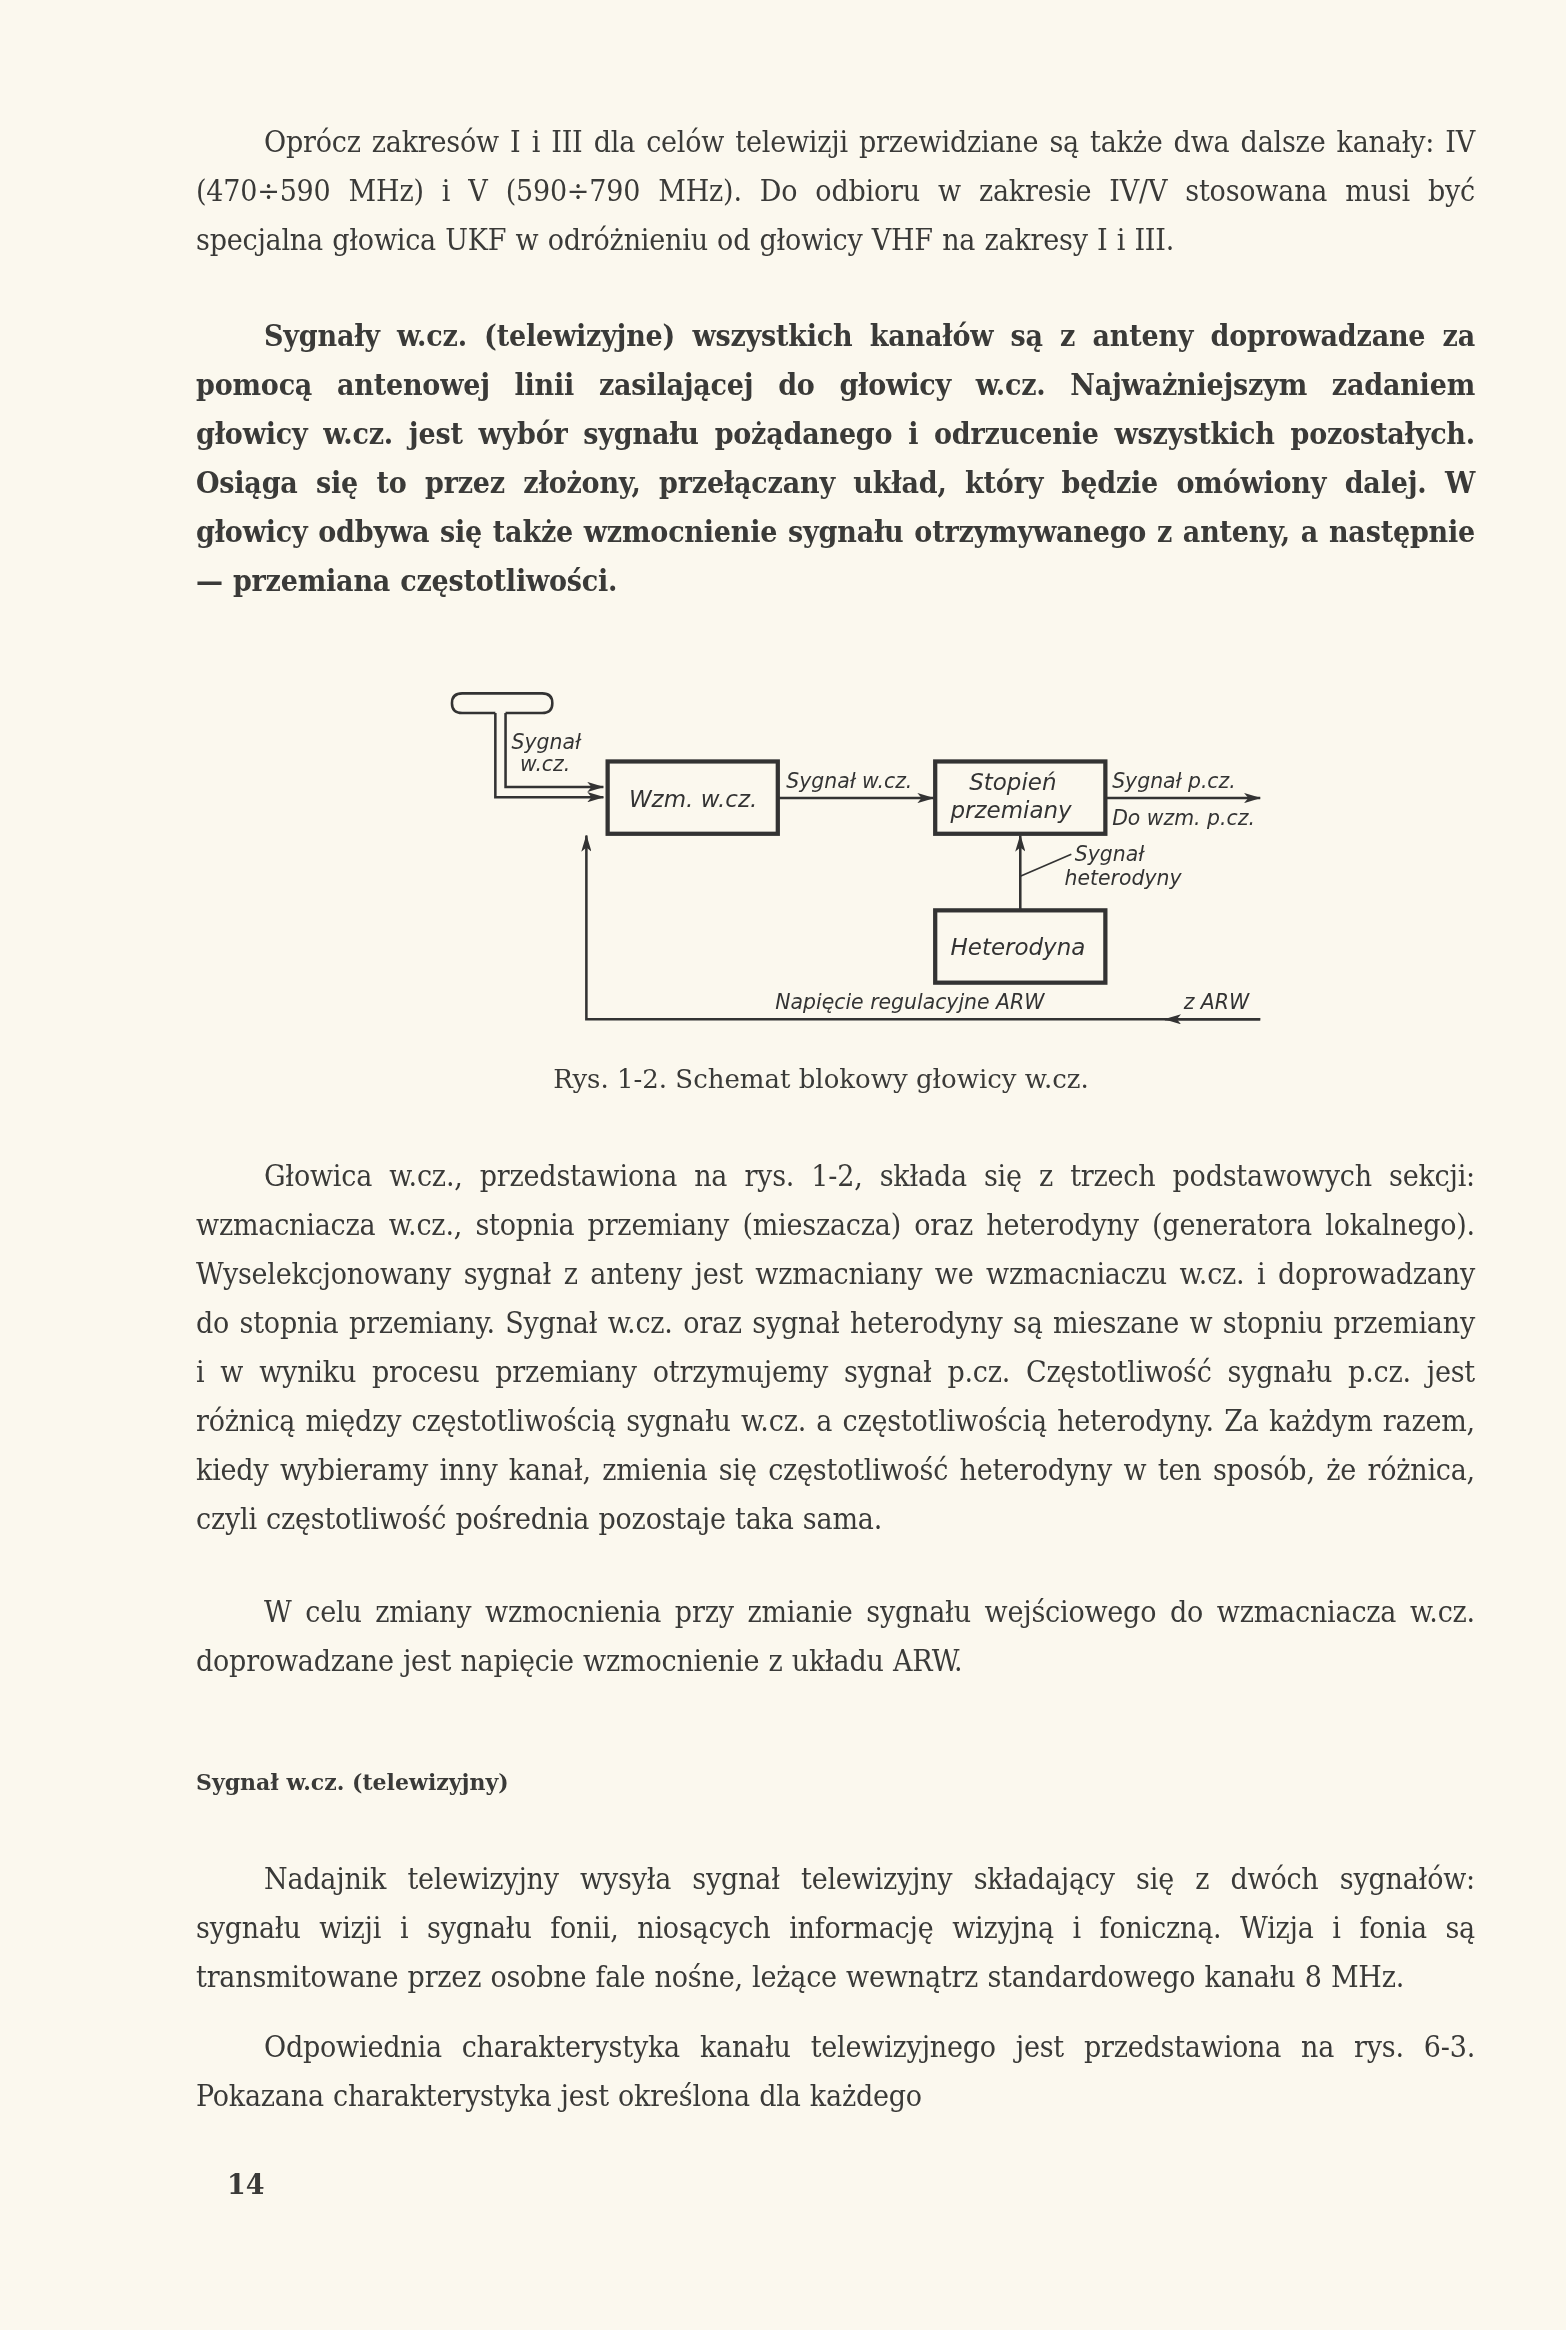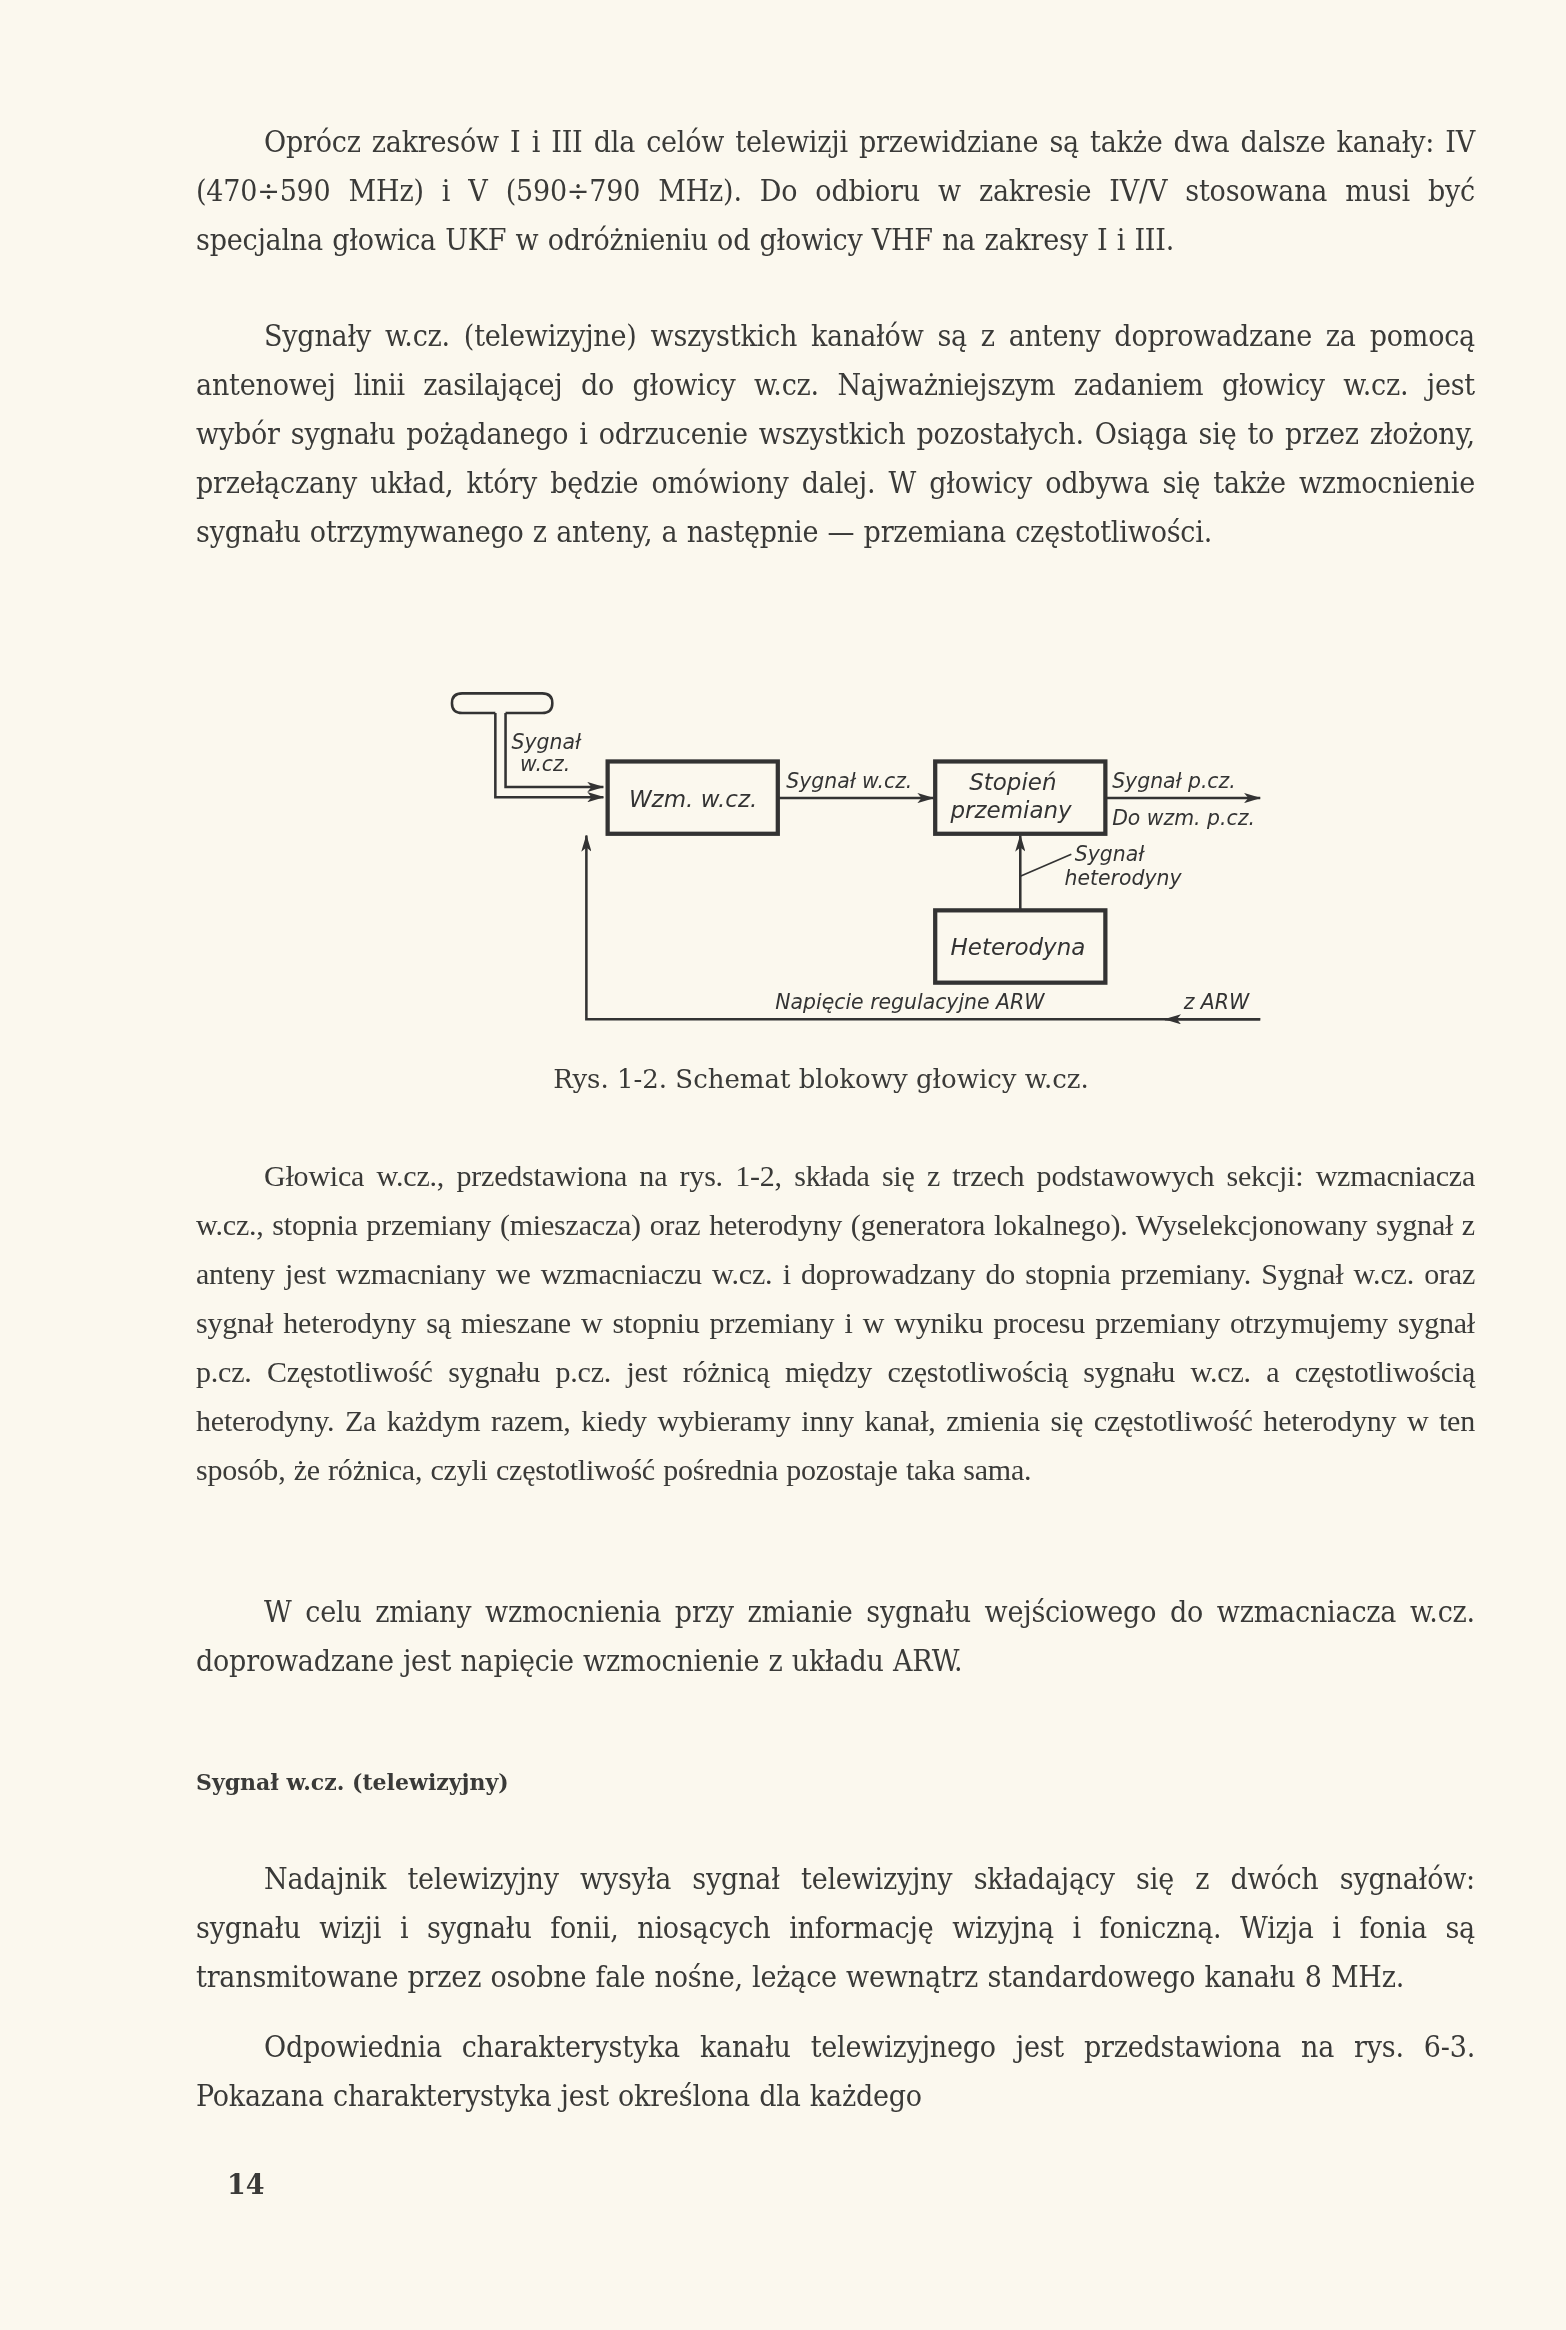--- a/index.html
+++ b/index.html
@@ -19,22 +19,22 @@
     text-align: justify;
     text-align-last: left;
     margin: 0;
     letter-spacing: -0.2px;
     word-spacing: 0.9px;
     font-stretch: condensed;
     transform-origin: left top;
   }
   .indent { text-indent: 68px; }
   .p1 { top: 117px; }
-  .p2 { top: 311px; }
-  .p3 { top: 1151px; font-family: Liberation Serif, serif; }
+  .p2 { top: 311px; font-weight: bold; }
+  .p3 { top: 1151px; }
   .p4 { top: 1587px; }
   .p5 { top: 1854px; }
   .p6 { top: 2022px; }
   .heading {
     position: absolute; left: 180px; top: 1769px;
     font-size: 22px; font-weight: bold; margin: 0;
   }
   .caption {
     position: absolute; left: 0; width: 1567px; top: 1064px;
     text-align: center; font-size: 26px; margin: 0;

